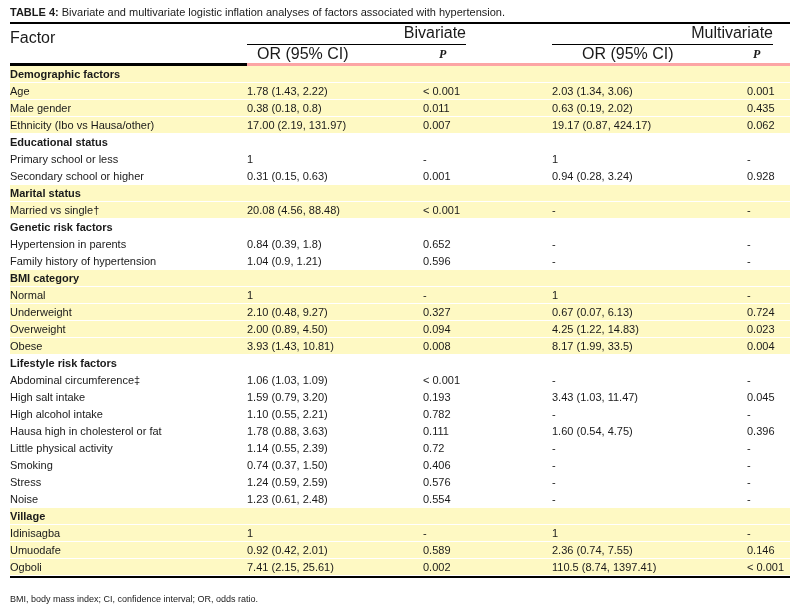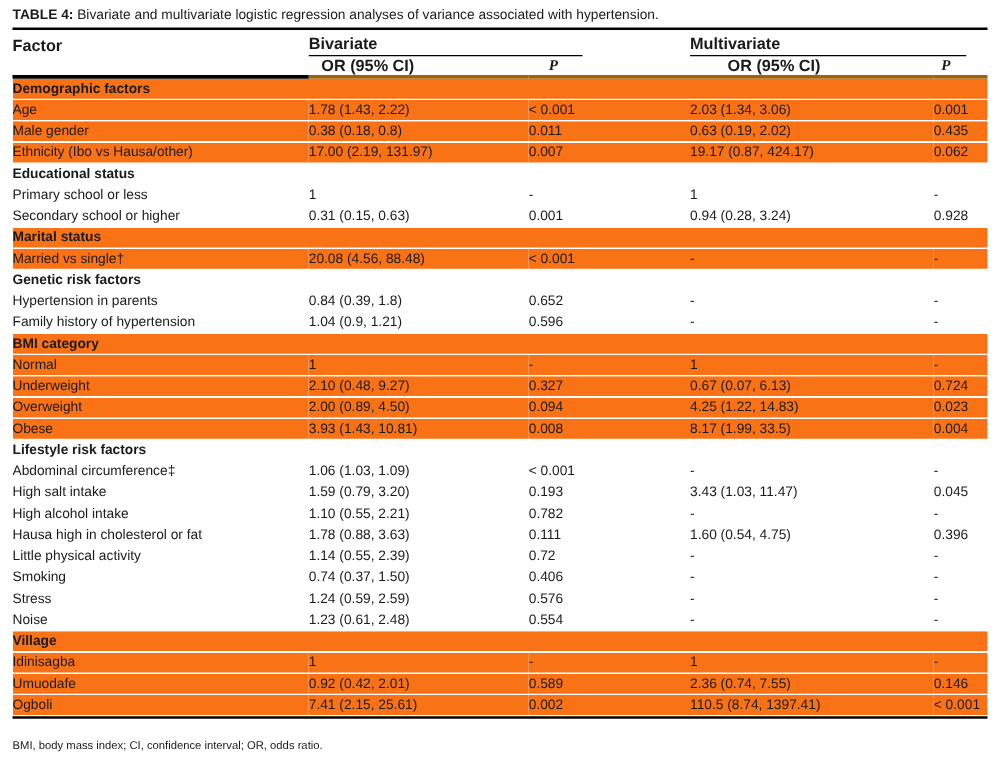--- a/index.html
+++ b/index.html
@@ -32,44 +32,44 @@
     background: #000;
     width: 780px;
   }
   table.reg-table {
     border-collapse: collapse;
     table-layout: fixed;
     width: 780px;
   }
   thead th {
     text-align: left;
-    font-weight: bold;
-    font-size: 13px;
+    font-weight: normal;
+    font-size: 16px;
     padding: 0;
     margin: 0;
   }
   .factor-th {
     vertical-align: top;
     padding-top: 5px;
     border-bottom: 3px solid #000;
   }
   tr.group-row { height: 21px; }
   .group-th { vertical-align: bottom; }
   .group-underline {
     border-bottom: 1.5px solid #000;
-    text-align: left;
+    text-align: right;
     padding-bottom: 2px;
     box-sizing: border-box;
   }
   .group-underline.biv { width: calc(100% - 86px); }
   .group-underline.mul { width: calc(100% - 17px); }
   tr.sub-row { height: 15px; }
   tr.sub-row th {
     vertical-align: middle;
-    border-bottom: 3px solid #a16207;
+    border-bottom: 3px solid #fca5a5;
   }
   .or-th.biv { padding-left: 10px; }
   .or-th.mul { padding-left: 30px; }
   .p-th {
     font-family: "Liberation Serif", serif;
     font-style: italic;
     font-weight: bold;
     font-size: 12px;
   }
   .p-th.biv { padding-left: 16px; }
@@ -77,21 +77,21 @@
   tbody td {
     font-size: 11px;
     height: 16px;
     line-height: 16px;
     padding: 0;
     border-bottom: 1px solid #ffffff;
     vertical-align: middle;
     white-space: nowrap;
     overflow: hidden;
   }
-  tr.shaded td { background: #f97316; }
+  tr.shaded td { background: #fef9c3; }
   td.section-label { font-weight: bold; }
   .bottom-rule {
     height: 2px;
     background: #000;
     width: 780px;
   }
   .footnotes {
     padding-top: 17px;
     font-size: 9px;
     line-height: 9.6px;
@@ -99,21 +99,21 @@
   .italic-p {
     font-family: "Liberation Serif", serif;
     font-style: italic;
   }
 </style>
 </head>
 <body>
 
 <div class="page">
 
-  <div class="table-title"><span class="title-label">TABLE 4:</span><span> Bivariate and multivariate logistic regression analyses of variance associated with hypertension.</span></div>
+  <div class="table-title"><span class="title-label">TABLE 4:</span><span> Bivariate and multivariate logistic inflation analyses of factors associated with hypertension.</span></div>
 
   <div class="top-rule"></div>
 
   <table class="reg-table">
     <colgroup>
       <col style="width:237px">
       <col style="width:176px">
       <col style="width:129px">
       <col style="width:195px">
       <col style="width:43px">

